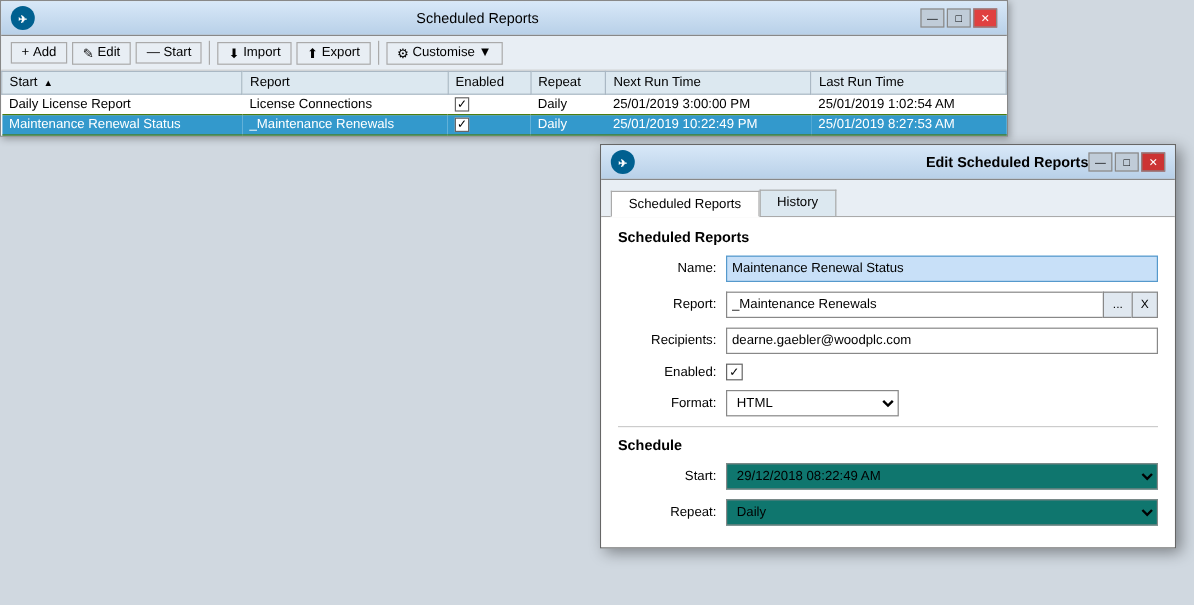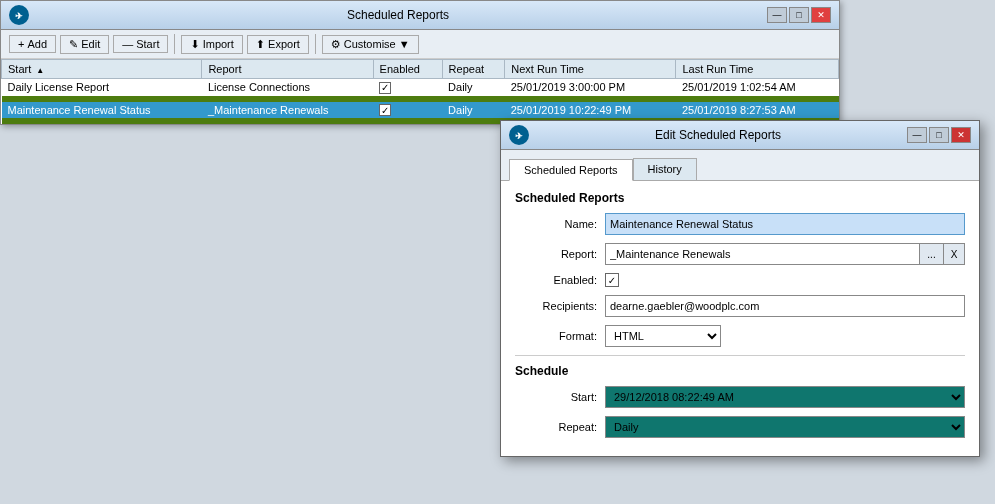--- a/index.html
+++ b/index.html
@@ -91,21 +91,21 @@
     th {
       text-align: left;
       padding: 3px 6px;
       border: 1px solid #aab8c4;
       font-weight: normal;
       font-size: 11px;
       color: #000;
     }
     td {
       padding: 2px 6px;
-      border-bottom: 6px solid #4d7c0f;
+      border-bottom: 1px solid #4d7c0f;
       font-size: 11px;
     }
     tr.normal td { background: white; }
     tr.selected td { background: #3399cc; color: white; }
     .sort-arrow { display: inline-block; margin-left: 2px; font-size: 8px; }
     .cb-check {
       width: 12px; height: 12px;
       border: 1px solid #666;
       background: white;
       display: inline-flex; align-items: center; justify-content: center;
@@ -126,23 +126,23 @@
     .edit-title-bar {
       background: linear-gradient(to bottom, #d8e8f8, #b8d0e8);
       padding: 4px 8px;
       display: flex;
       align-items: center;
       justify-content: space-between;
       border-bottom: 1px solid #888;
     }
     .edit-title-text {
       flex: 1;
-      text-align: center;
+      text-align: right;
       font-size: 12px;
-      font-weight: normal;
+      font-weight: bold;
       color: #000;
     }
     .edit-win-btn {
       width: 20px; height: 16px;
       border: 1px solid #888;
       cursor: pointer;
       display: flex; align-items: center; justify-content: center;
       font-size: 9px;
     }
     .edit-win-btn.min { background: #c0ccd8; }
@@ -249,21 +249,21 @@
       cursor: pointer;
     }
     .form-checkbox.checked::after { content: '✓'; font-size: 10px; }
 
     .form-select {
       height: 22px;
       border: 1px solid #888;
       padding: 2px 4px;
       font-size: 11px;
       background: white;
-      width: 116px;
+      width: 144px;
       cursor: pointer;
     }
 
     .schedule-section {
       border-top: 1px solid #ccc;
       padding-top: 8px;
       margin-top: 4px;
     }
 
     .schedule-select {
@@ -416,27 +416,27 @@
     <div class="form-row">
       <span class="form-label">Report:</span>
       <div class="report-input-wrap">
         <input class="report-input" type="text" value="_Maintenance Renewals" style="">
         <div class="report-btn">...</div>
         <div class="report-x-btn">X</div>
       </div>
     </div>
 
     <div class="form-row">
+      <span class="form-label">Recipients:</span>
+      <input class="form-input" type="text" value="dearne.gaebler@woodplc.com" style="">
+    </div>
+
+    <div class="form-row">
       <span class="form-label">Enabled:</span>
       <div class="form-checkbox checked"></div>
-    </div>
-
-    <div class="form-row">
-      <span class="form-label">Recipients:</span>
-      <input class="form-input" type="text" value="dearne.gaebler@woodplc.com" style="">
     </div>
 
     <div class="form-row">
       <span class="form-label">Format:</span>
       <select class="form-select">
         <option>HTML</option>
         <option>PDF</option>
         <option>Excel</option>
       </select>
     </div>

